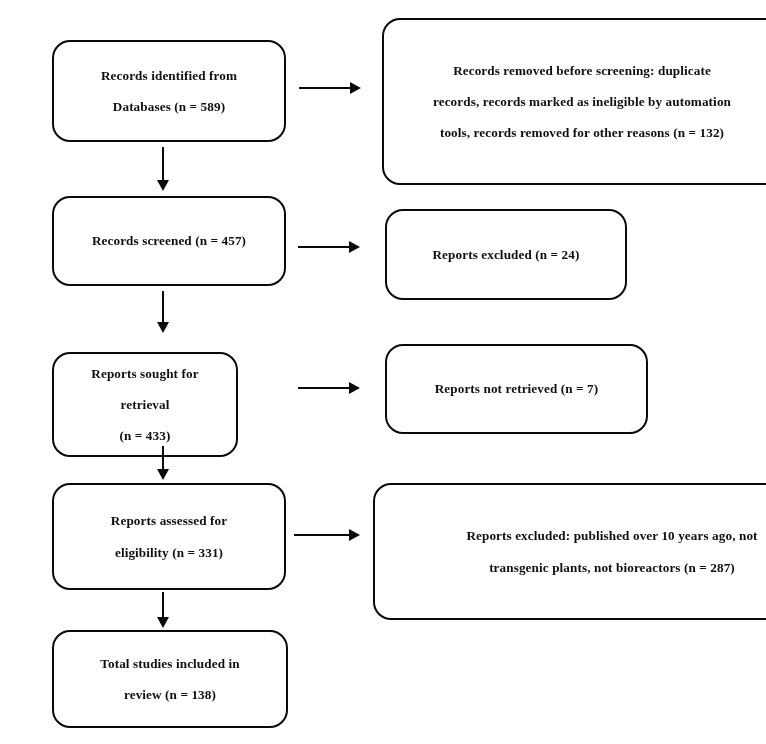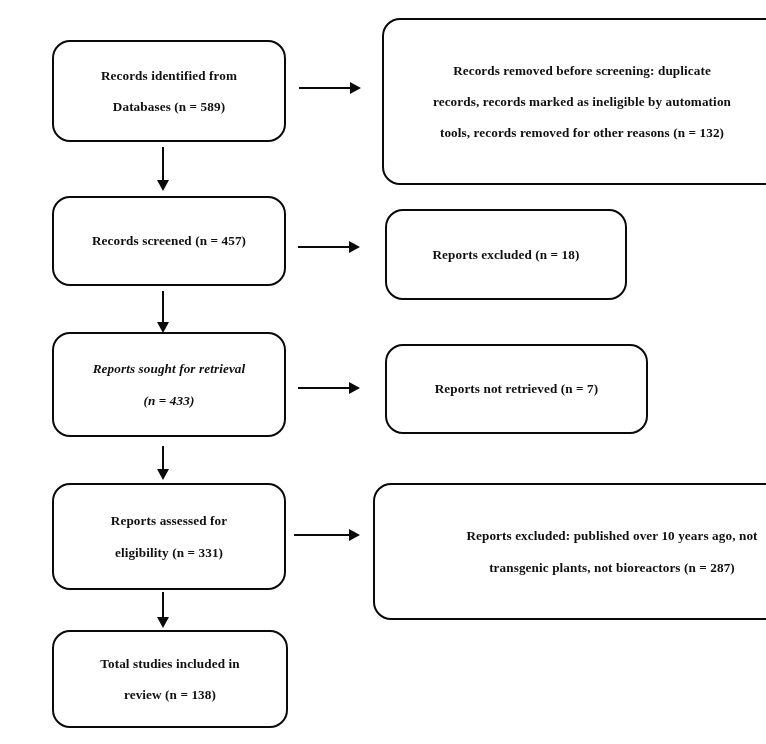--- a/index.html
+++ b/index.html
@@ -114,34 +114,34 @@
   <div class="arrow down" style="left:122px; top:147px; width:16px; height:44px;">
     <div class="shaft" style="height:34px;"></div>
     <div class="head"></div>
   </div>
 
   <div class="node" style="left:19px; top:196px; width:234px; height:90px;justify-content:flex-end;">
     <span class="node-text">Records screened (n = 457)</span>
   </div>
 
   <div class="node" style="left:352px; top:209px; width:242px; height:91px;">
-    <span class="node-text">Reports excluded (n = 18)</span>
+    <span class="node-text">Reports excluded (n = 24)</span>
   </div>
 
   <div class="arrow right" style="left:265px; top:239px; width:62px; height:16px;">
     <div class="shaft" style="width:52px;"></div>
     <div class="head"></div>
   </div>
 
   <div class="arrow down" style="left:122px; top:291px; width:16px; height:42px;">
     <div class="shaft" style="height:32px;"></div>
     <div class="head"></div>
   </div>
 
-  <div class="node" style="left:19px; top:332px; width:234px; height:105px;font-style:italic;">
+  <div class="node" style="left:19px; top:352px; width:186px; height:105px;">
     <span class="node-text">Reports sought for retrieval
 (n = 433)</span>
   </div>
 
   <div class="node" style="left:352px; top:344px; width:263px; height:90px;">
     <span class="node-text">Reports not retrieved (n = 7)</span>
   </div>
 
   <div class="arrow right" style="left:265px; top:380px; width:62px; height:16px;">
     <div class="shaft" style="width:52px;"></div>

